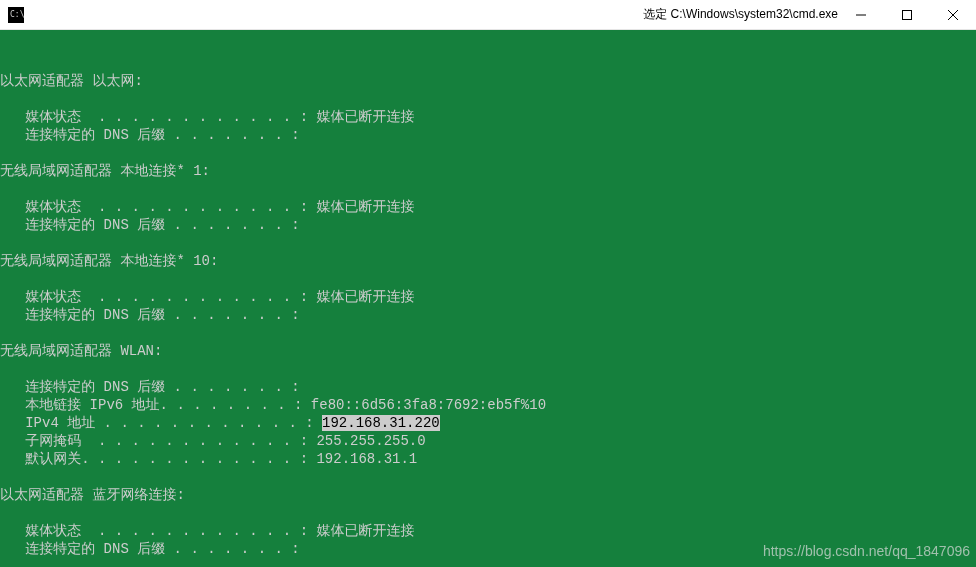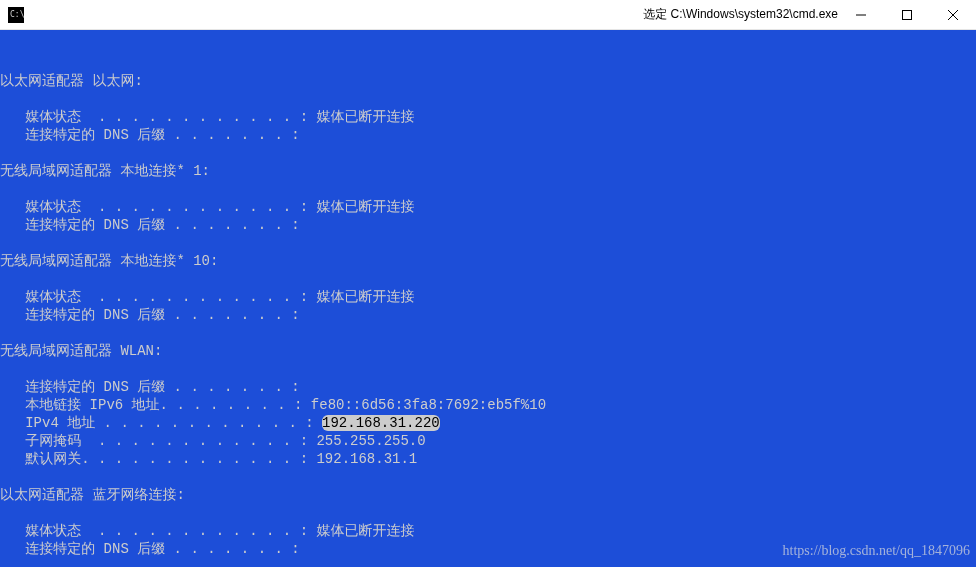--- a/index.html
+++ b/index.html
@@ -55,21 +55,21 @@
       font-size: 12px;
       color: #000;
       cursor: pointer;
     }
     .win-btn svg {
       stroke: #000;
       stroke-width: 1;
       fill: none;
     }
     .terminal {
-      background: #1d4ed8;
+      background: #15803d;
       color: #ccc;
       width: 100%;
       height: calc(100% - 30px);
       padding: 6px 0 0 0;
       font-family: "NSimSun", "SimSun", "Courier New", monospace;
       font-size: 14px;
       line-height: 18px;
       white-space: pre;
       overflow: hidden;
       position: relative;
@@ -77,28 +77,27 @@
     .term-line {
       padding: 0 0 0 0;
       height: 18px;
     }
     .term-line.blank {
       height: 18px;
     }
     .highlight {
       background: #ccc;
       color: #000;
-      border-radius: 6px;
     }
     .watermark {
       position: absolute;
       bottom: 8px;
       right: 6px;
       color: #dcdcdc;
-      font-family: Liberation Serif, serif;
+      font-family: Liberation Sans, sans-serif;
       font-size: 14px;
       opacity: 0.7;
       pointer-events: none;
     }
   </style>
 </head>
 <body>
 
 <div class="titlebar">
   <span class="titlebar-icon">

